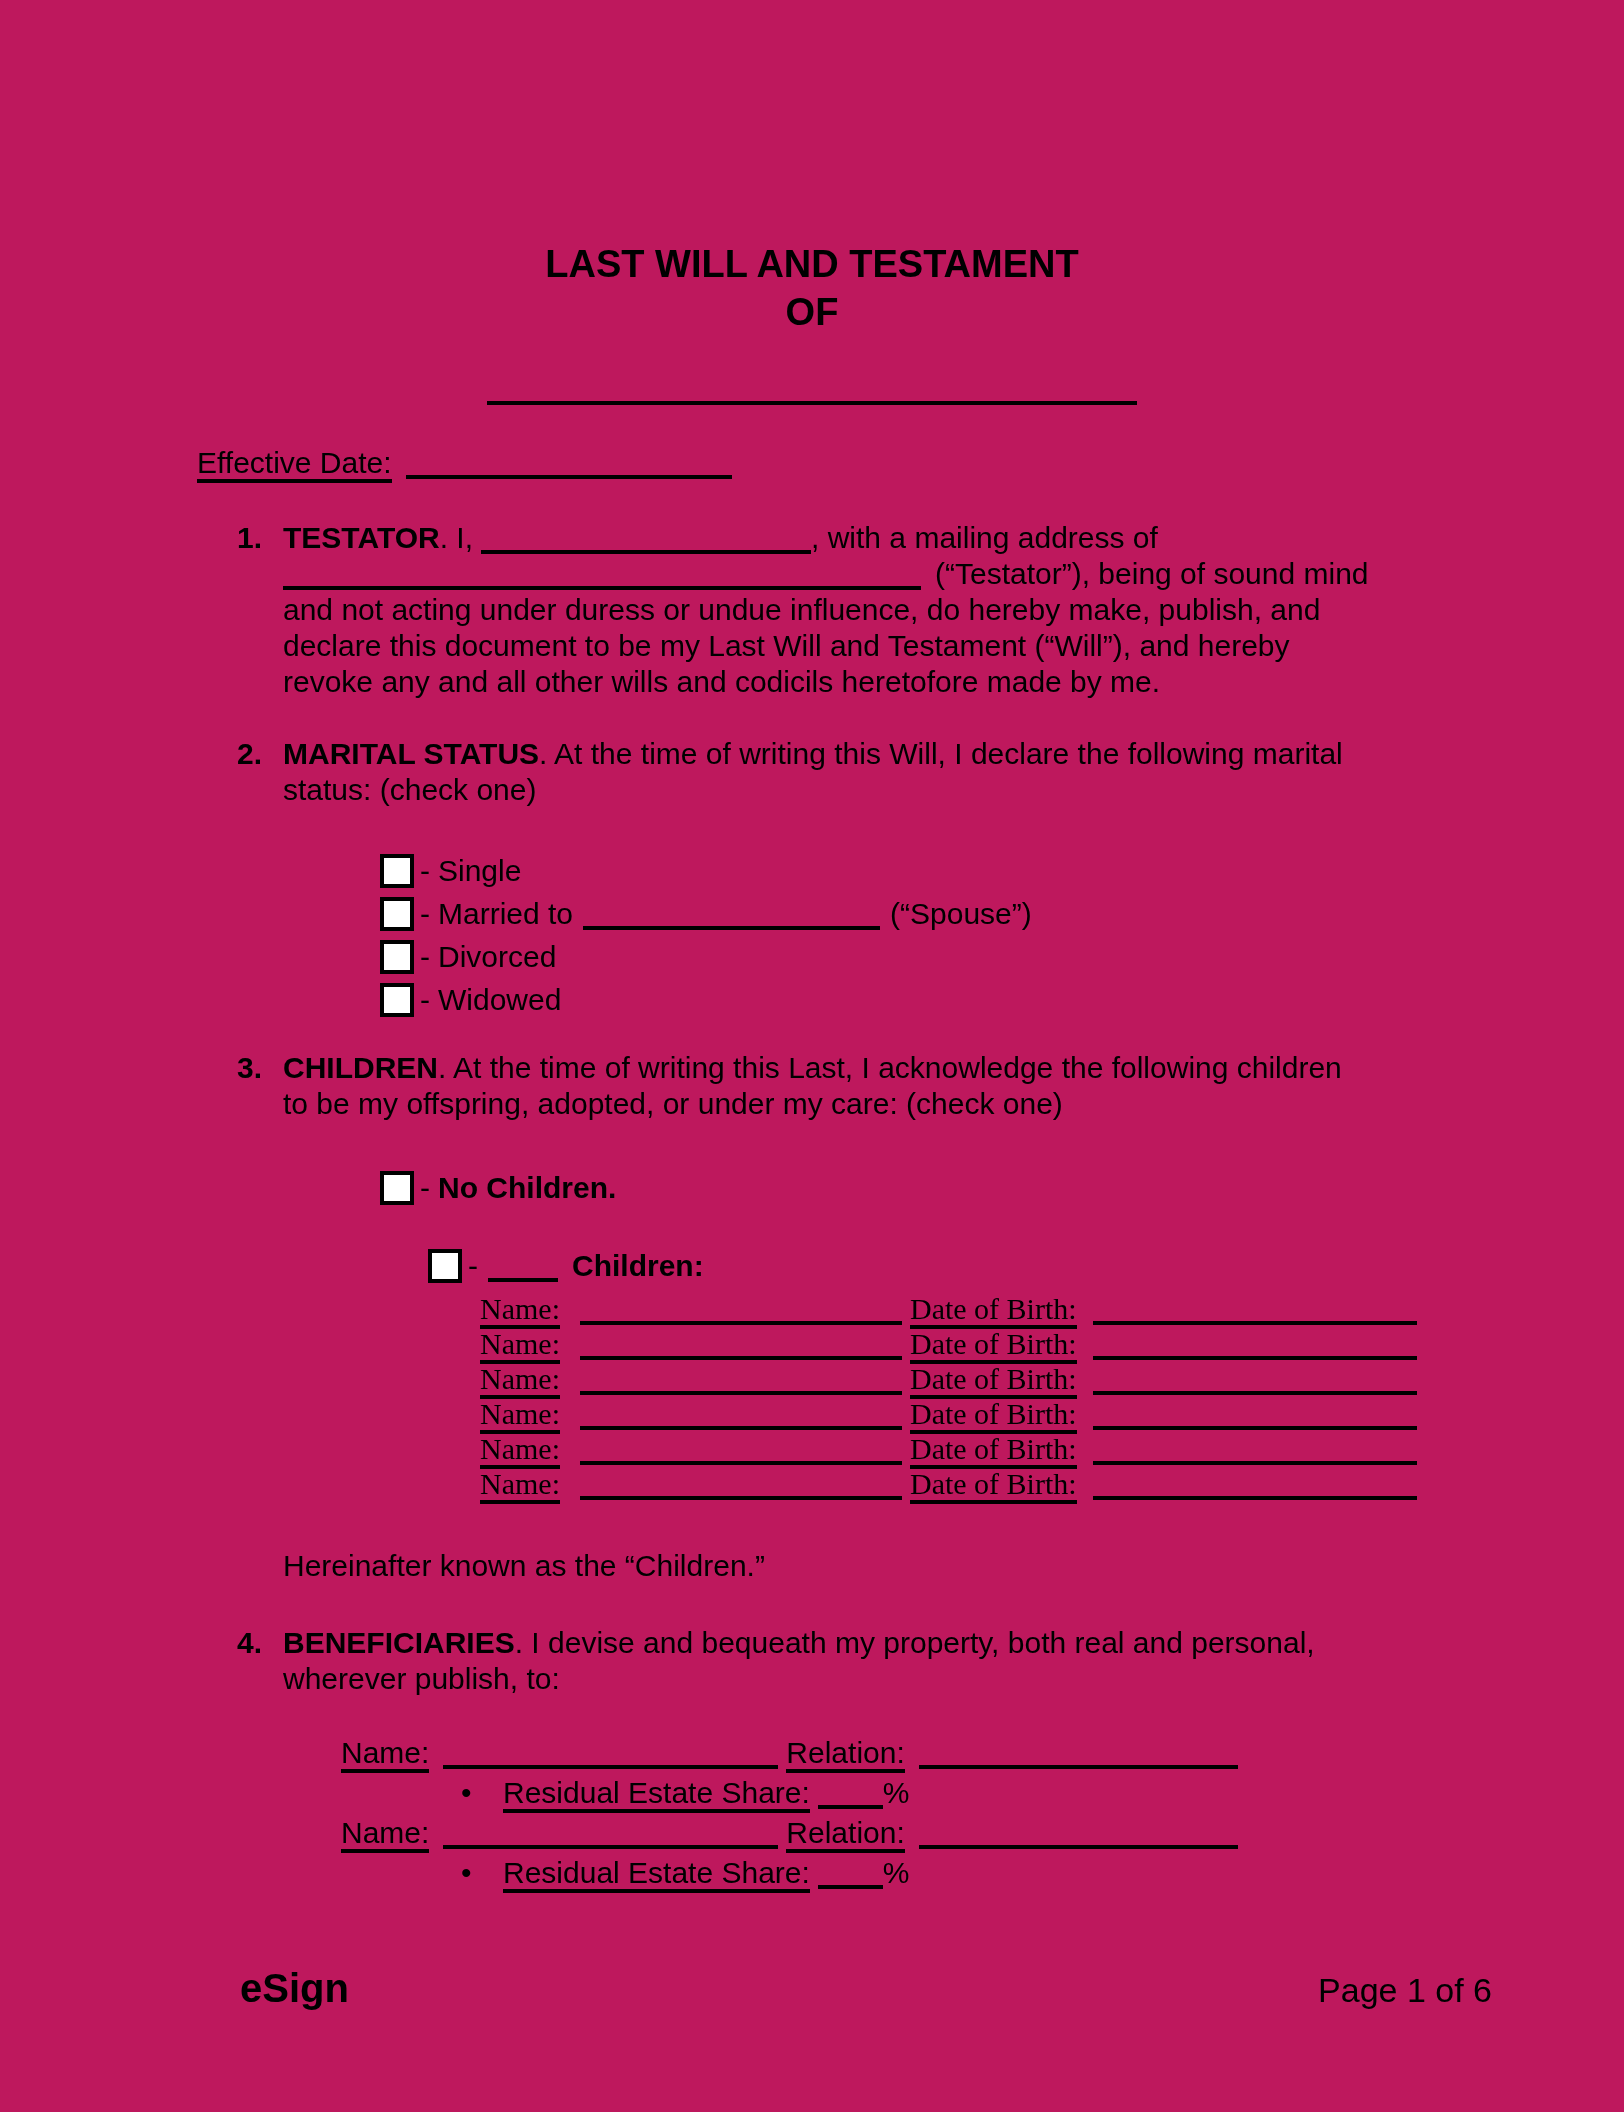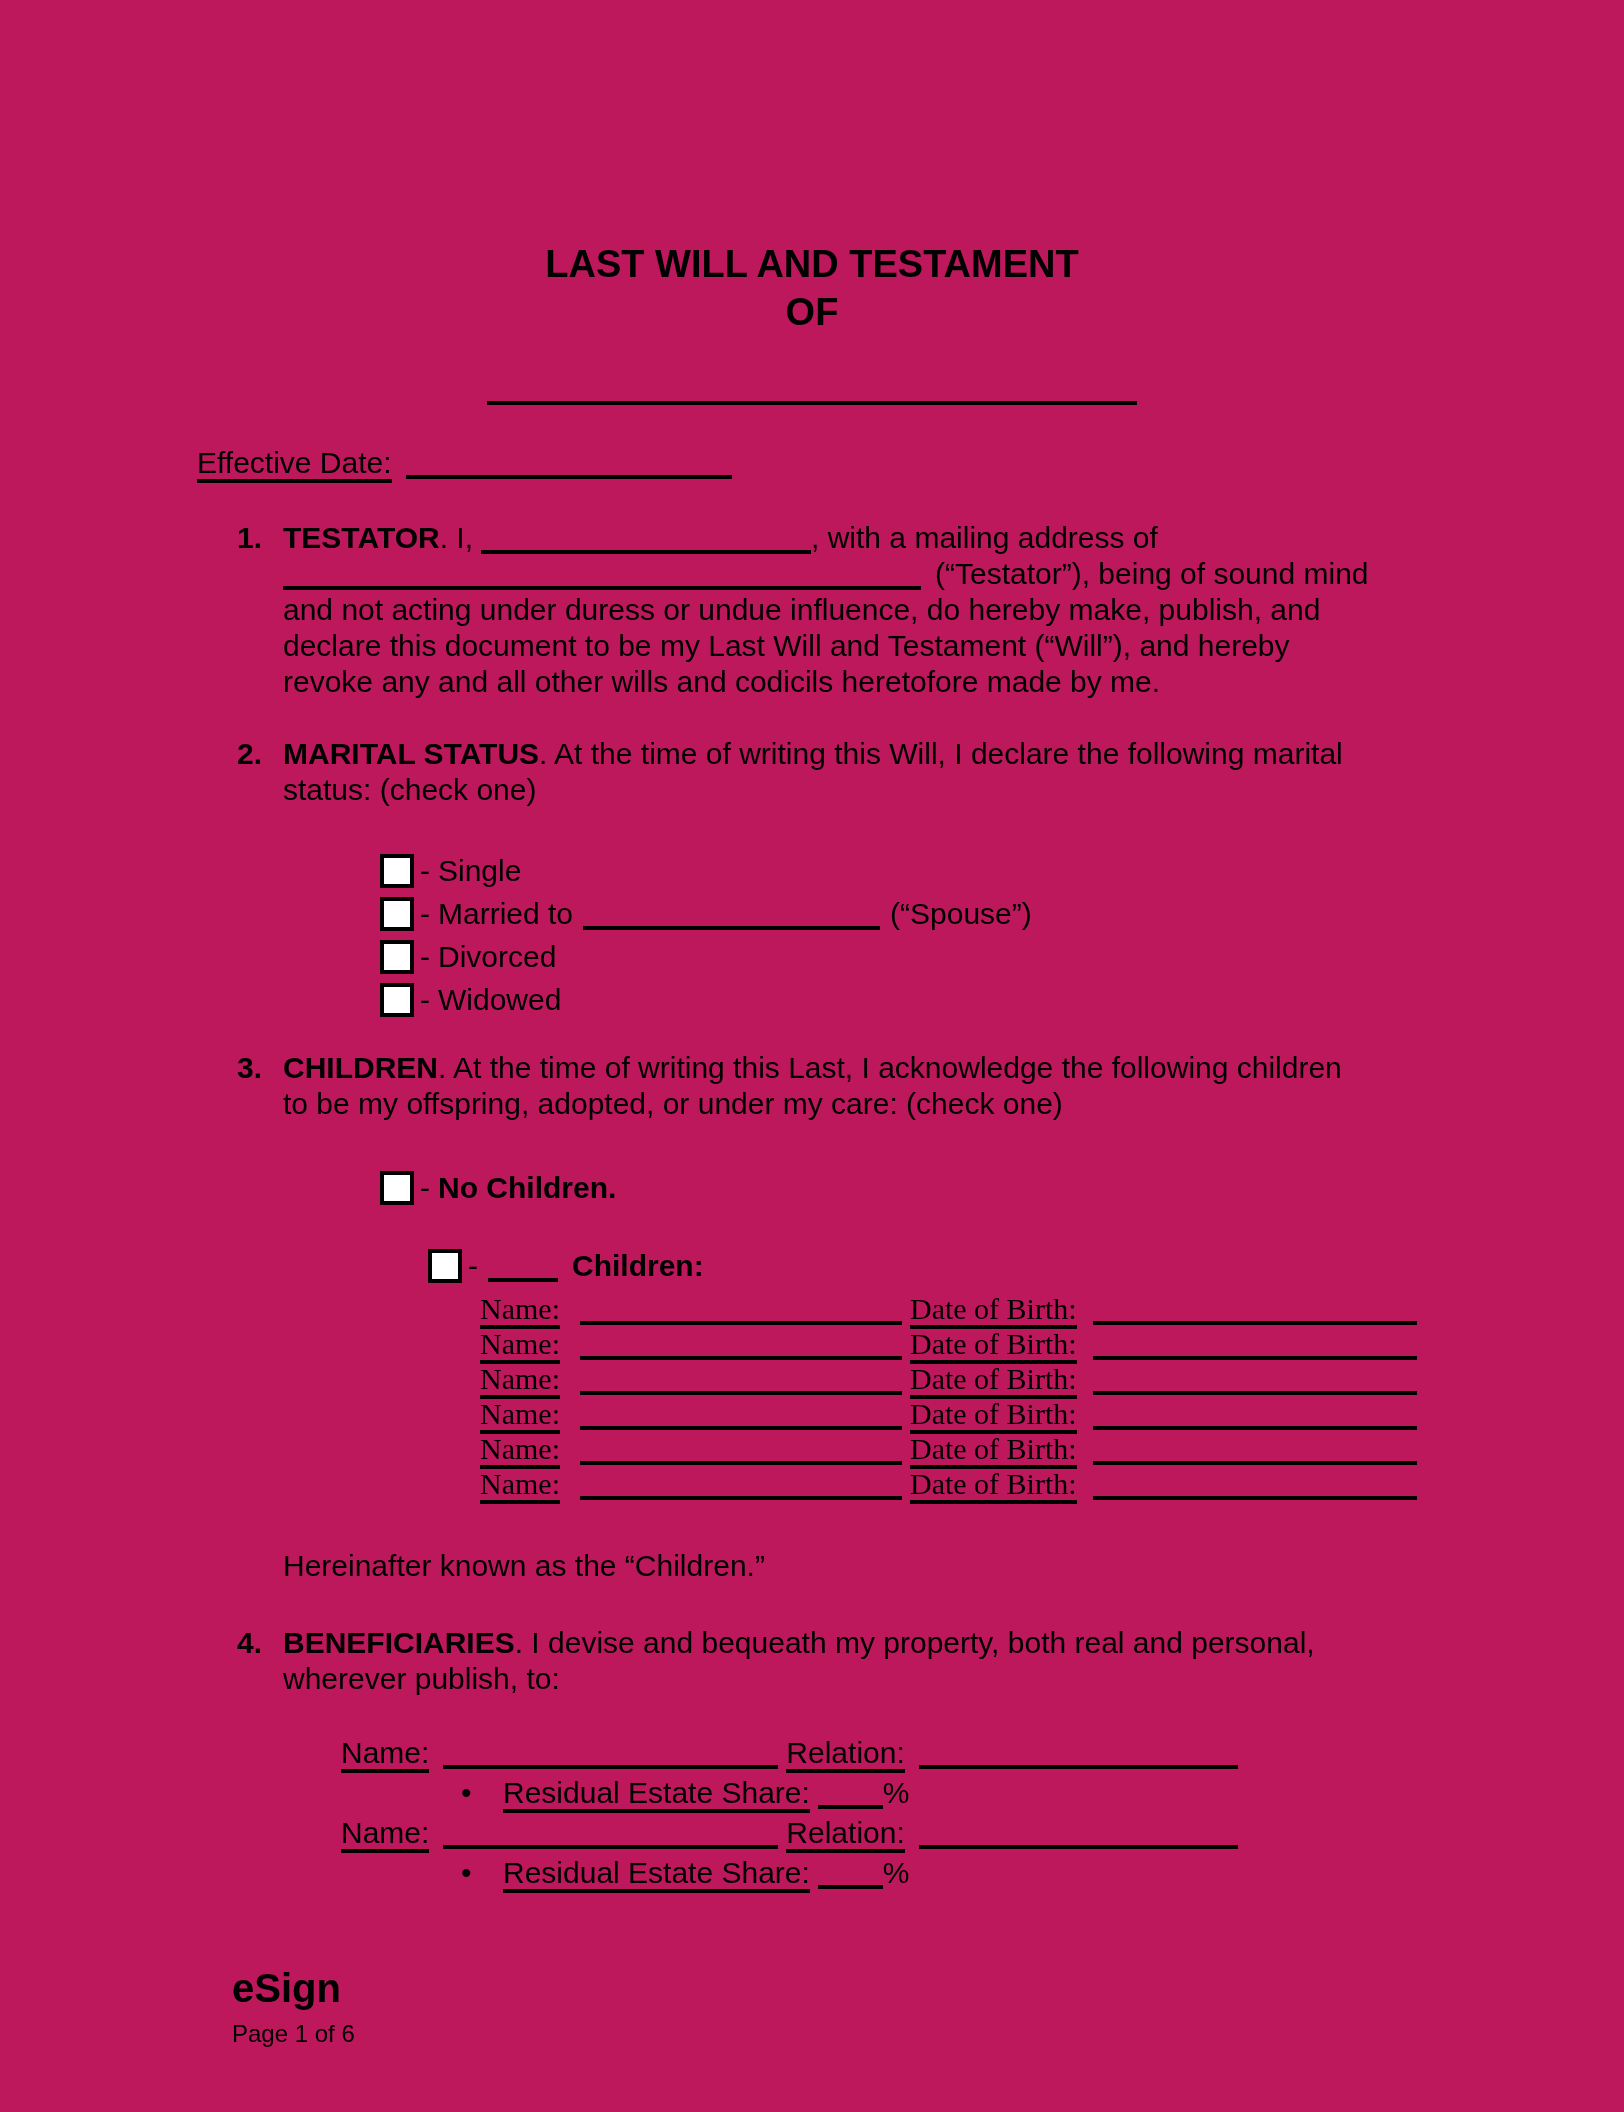--- a/index.html
+++ b/index.html
@@ -60,23 +60,23 @@
   .bene{margin:36px 0 0 144px;}
   .brow{line-height:40px;white-space:nowrap;}
   .brow .blank-bname{width:335px;margin-left:14px;}
   .brow .rel-lbl{margin-left:8px;}
   .brow .blank-brel{width:319px;margin-left:14px;}
   .srow{line-height:40px;margin-left:120px;white-space:nowrap;}
   .srow .bullet{display:inline-block;width:14px;}
   .srow .share-lbl{margin-left:28px;}
   .srow .blank-share{width:65px;margin-left:8px;}
   
-  .footer{position:absolute;left:232px;top:1966px;width:1252px;display:flex;justify-content:space-between;align-items:flex-start;flex-direction:column;}
+  .footer{position:absolute;left:240px;top:1966px;width:1252px;display:flex;justify-content:space-between;align-items:flex-start;}
   .brand{font-size:40px;line-height:44px;font-weight:bold;}
-  .pageinfo{font-size:24px;line-height:36px;margin-top:6px;}
+  .pageinfo{font-size:34px;line-height:36px;margin-top:6px;}
 </style>
 </head>
 <body>
 
 <div class="page">
 
   <div class="title">
     <div class="ln">LAST WILL AND TESTAMENT</div>
     <div class="ln">OF</div>
   </div>

